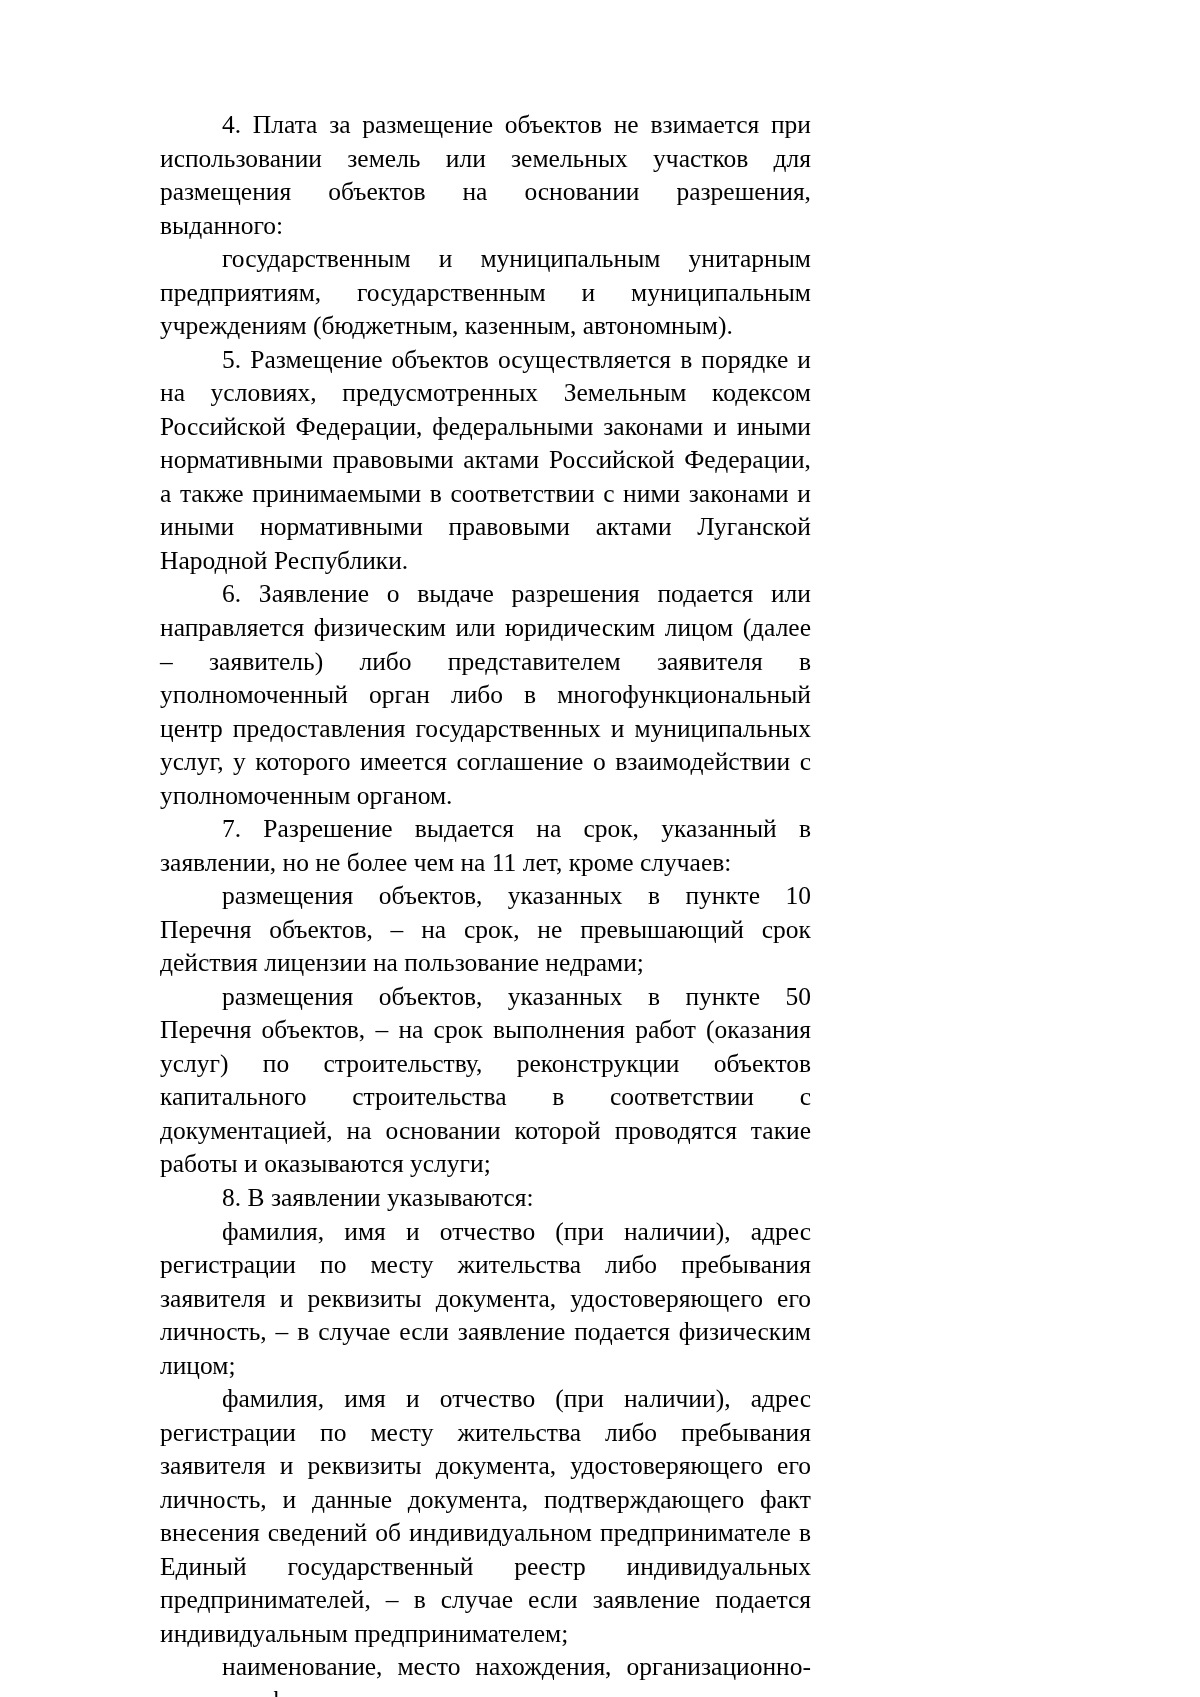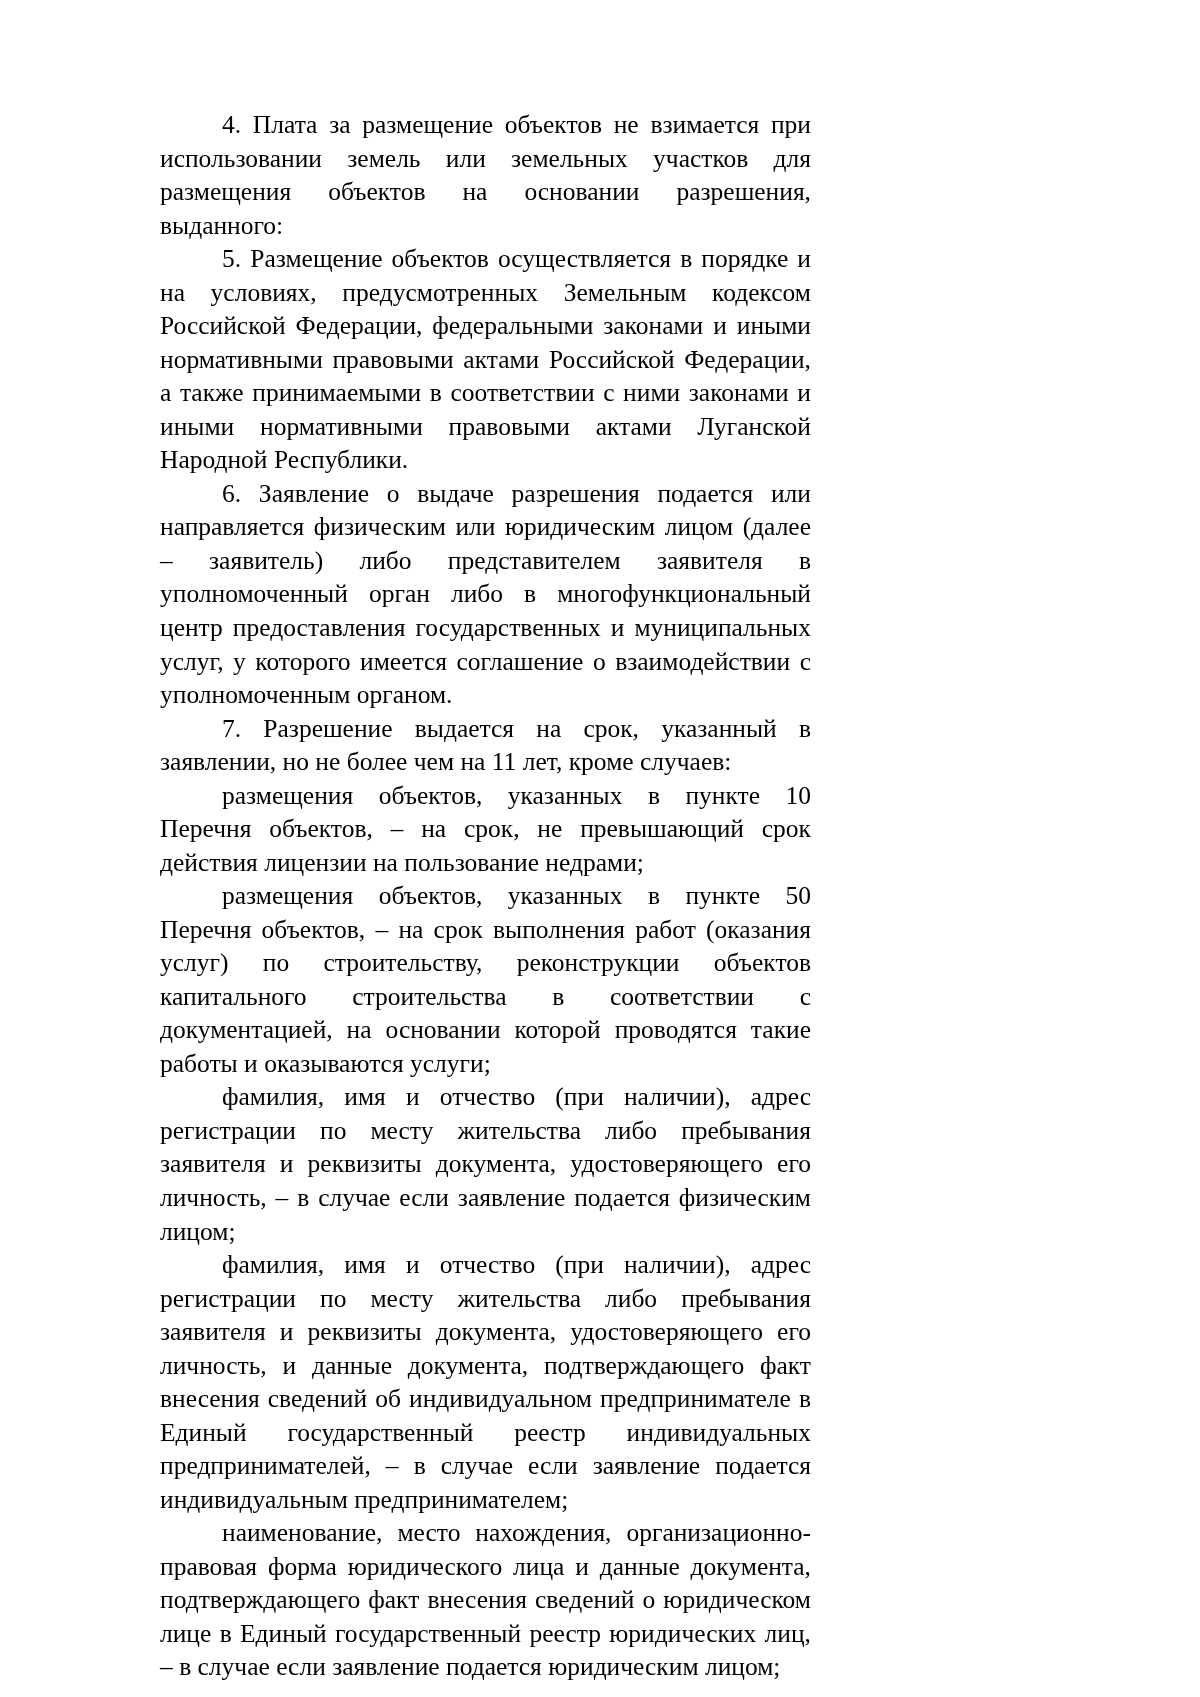--- a/index.html
+++ b/index.html
@@ -33,22 +33,24 @@
     padding: 0;
     text-indent: 62px;
   }
 </style>
 </head>
 <body>
 
 <div class="page">
   <div class="doc-body">
     <p>4. Плата за размещение объектов не взимается при использовании земель или земельных участков для размещения объектов на основании разрешения, выданного:</p>
+    <p>государственным и муниципальным унитарным предприятиям, государственным и муниципальным учреждениям (бюджетным, казенным, автономным).</p>
     <p>5. Размещение объектов осуществляется в порядке и на условиях, предусмотренных Земельным кодексом Российской Федерации, федеральными законами и иными нормативными правовыми актами Российской Федерации, а также принимаемыми в соответствии с ними законами и иными нормативными правовыми актами Луганской Народной Республики.</p>
     <p>6. Заявление о выдаче разрешения подается или направляется физическим или юридическим лицом (далее – заявитель) либо представителем заявителя в уполномоченный орган либо в многофункциональный центр предоставления государственных и муниципальных услуг, у которого имеется соглашение о взаимодействии с уполномоченным органом.</p>
     <p>7. Разрешение выдается на срок, указанный в заявлении, но не более чем на 11 лет, кроме случаев:</p>
     <p>размещения объектов, указанных в пункте 10 Перечня объектов, – на срок, не превышающий срок действия лицензии на пользование недрами;</p>
     <p>размещения объектов, указанных в пункте 50 Перечня объектов, – на срок выполнения работ (оказания услуг) по строительству, реконструкции объектов капитального строительства в соответствии с документацией, на основании которой проводятся такие работы и оказываются услуги;</p>
+    <p>8. В заявлении указываются:</p>
     <p>фамилия, имя и отчество (при наличии), адрес регистрации по месту жительства либо пребывания заявителя и реквизиты документа, удостоверяющего его личность, – в случае если заявление подается физическим лицом;</p>
     <p>фамилия, имя и отчество (при наличии), адрес регистрации по месту жительства либо пребывания заявителя и реквизиты документа, удостоверяющего его личность, и данные документа, подтверждающего факт внесения сведений об индивидуальном предпринимателе в Единый государственный реестр индивидуальных предпринимателей, – в случае если заявление подается индивидуальным предпринимателем;</p>
     <p>наименование, место нахождения, организационно-правовая форма юридического лица и данные документа, подтверждающего факт внесения сведений о юридическом лице в Единый государственный реестр юридических лиц, – в случае если заявление подается юридическим лицом;</p>
   </div>
 </div>
 
 </body></html>

